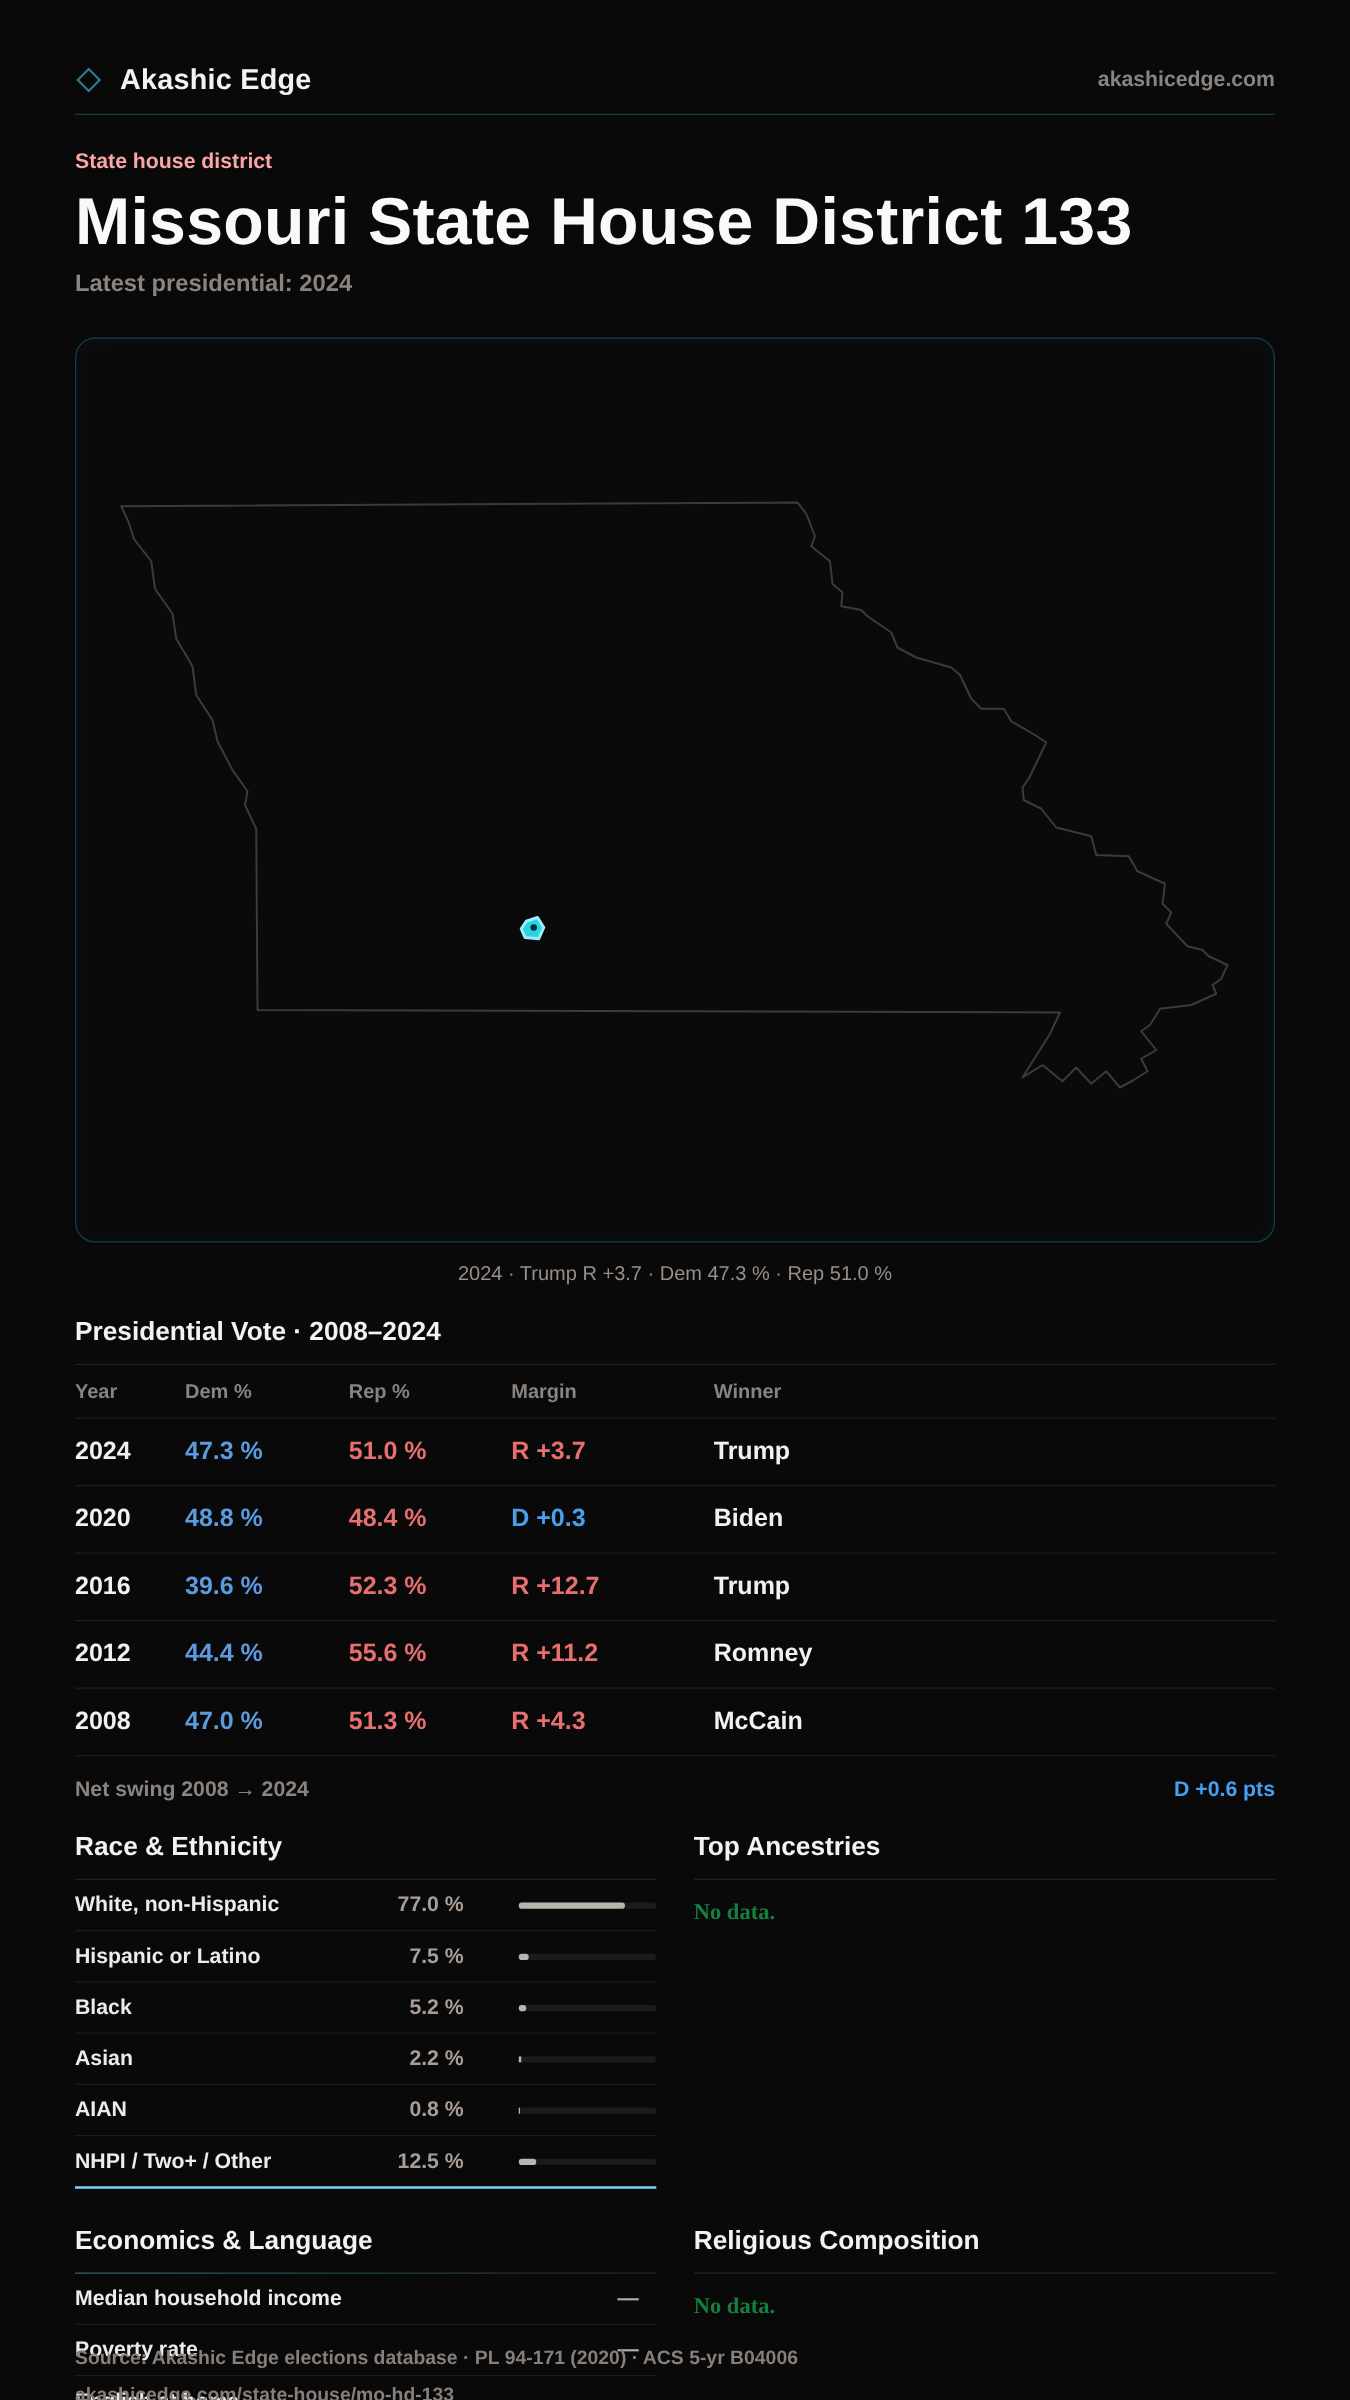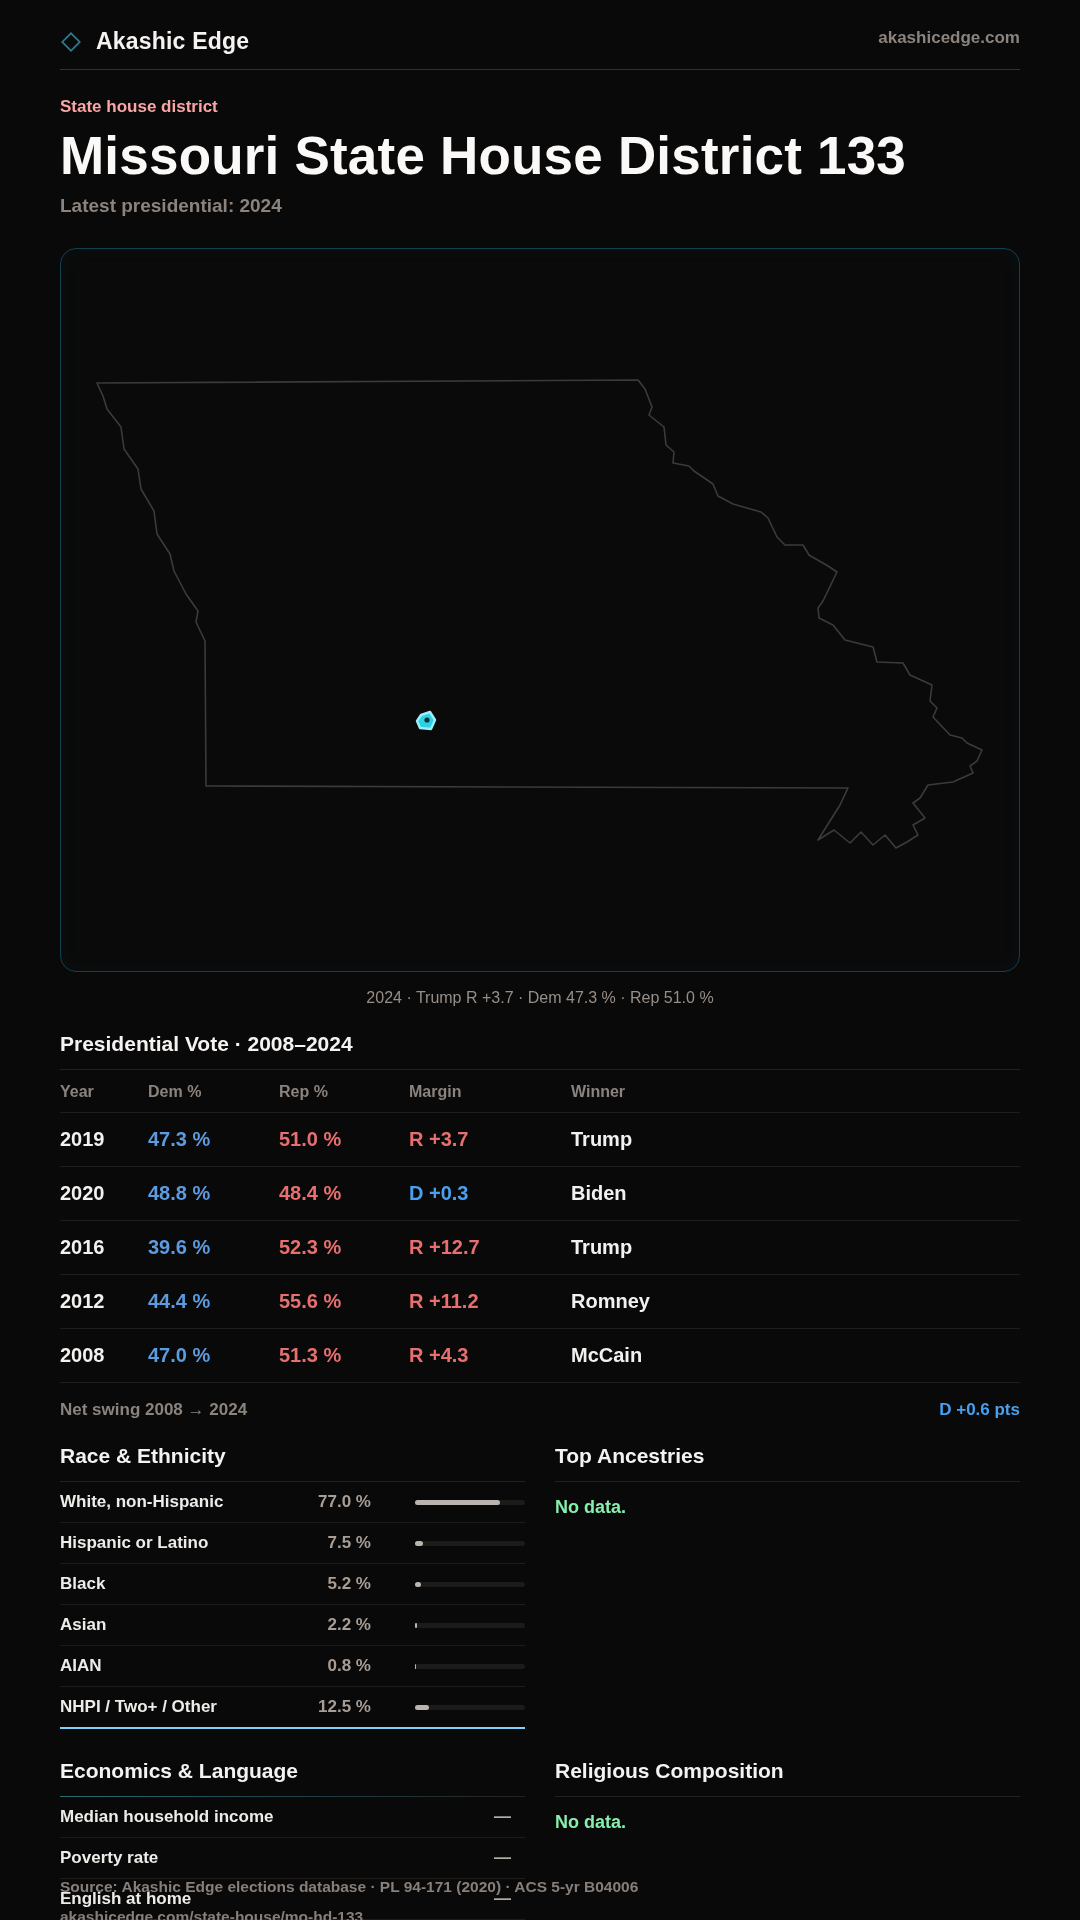--- a/index.html
+++ b/index.html
@@ -3,21 +3,21 @@
 <meta charset="utf-8">
 <style>
   html,body{margin:0;padding:0;background:#060505;}
   .page{
     position:relative;width:1080px;height:1920px;overflow:hidden;
     background:#0a0909;color:#f3f1ef;
     font-family:"Liberation Sans","DejaVu Sans",sans-serif;
     box-sizing:border-box;padding:0 60px;
   }
   
-  .topbar{display:flex;align-items:flex-start;justify-content:space-between;padding-top:28px;}
+  .topbar{display:flex;align-items:center;justify-content:space-between;padding-top:50px;}
   .brand{display:flex;align-items:center;gap:14px;}
   .brand-name{font-size:23px;font-weight:700;letter-spacing:.2px;color:#f5f3f1;}
   .site-domain{font-size:17px;font-weight:600;color:#8b837d;text-decoration:none;}
   .topbar-rule{height:1px;background:#143c46;margin-top:14px;}
   
   .kicker{margin-top:27px;font-size:17px;font-weight:700;color:#fca5a5;}
   .page-title{margin:10px 0 0;font-size:53px;line-height:1.1;font-weight:700;color:#fbf9f7;letter-spacing:.2px;}
   .subtitle{margin-top:10px;font-size:19px;font-weight:700;color:#8b837d;}
   
   .map-card{
@@ -45,21 +45,21 @@
   .netswing-label{font-size:17px;font-weight:600;color:#8b837d;}
   .netswing-value{font-size:17px;font-weight:700;color:#45a1f2;}
   
   .two-col{display:grid;grid-template-columns:1fr 1fr;column-gap:30px;row-gap:30px;margin-top:16px;align-items:start;}
   .race-row{display:flex;align-items:center;padding:10px 0;border-bottom:1px solid #1e1c1b;}
   .race-row:last-child{border-bottom:2px solid #7dd3fc;}
   .race-label{flex:1;font-size:17px;font-weight:700;color:#eeece9;}
   .race-value{min-width:72px;text-align:right;font-size:17px;font-weight:600;color:#a89e96;}
   .bar-track{position:relative;width:110px;height:5px;border-radius:3px;background:#1d1b1a;margin-left:44px;flex:none;}
   .bar-fill{position:absolute;left:0;top:0;height:5px;border-radius:3px;background:#b9b4ae;}
-  .no-data{padding-top:15px;font-size:18px;font-weight:700;color:#86efac;}
+  .no-data{padding-top:15px;font-size:18px;font-weight:700;color:#15803d;font-family:Liberation Serif, serif;}
   .kv-row{display:flex;justify-content:space-between;align-items:center;padding:10px 0;border-bottom:1px solid #1e1c1b;gap:16px;}
   .kv-label{font-size:17px;font-weight:700;color:#eeece9;}
   .kv-value{font-size:17px;font-weight:600;color:#b2aca6;padding-right:14px;}
   
   .overlay-footer{position:absolute;left:60px;top:1878px;z-index:5;pointer-events:none;}
   .footer-line{font-size:15.5px;font-weight:600;color:#877f79;white-space:nowrap;}
   .footer-line + .footer-line{margin-top:12px;}
 </style>
 </head>
 <body>
@@ -110,21 +110,21 @@
 
     <div class="grid-row thead">
       <span>Year</span>
       <span>Dem %</span>
       <span>Rep %</span>
       <span>Margin</span>
       <span>Winner</span>
     </div>
 
     <div class="grid-row trow">
-      <span class="c-year">2019</span>
+      <span class="c-year">2024</span>
       <span class="c-dem">47.3 %</span>
       <span class="c-rep">51.0 %</span>
       <span class="c-margin r">R +3.7</span>
       <span class="c-winner">Trump</span>
     </div>
     <div class="grid-row trow">
       <span class="c-year">2020</span>
       <span class="c-dem">48.8 %</span>
       <span class="c-rep">48.4 %</span>
       <span class="c-margin d">D +0.3</span>

